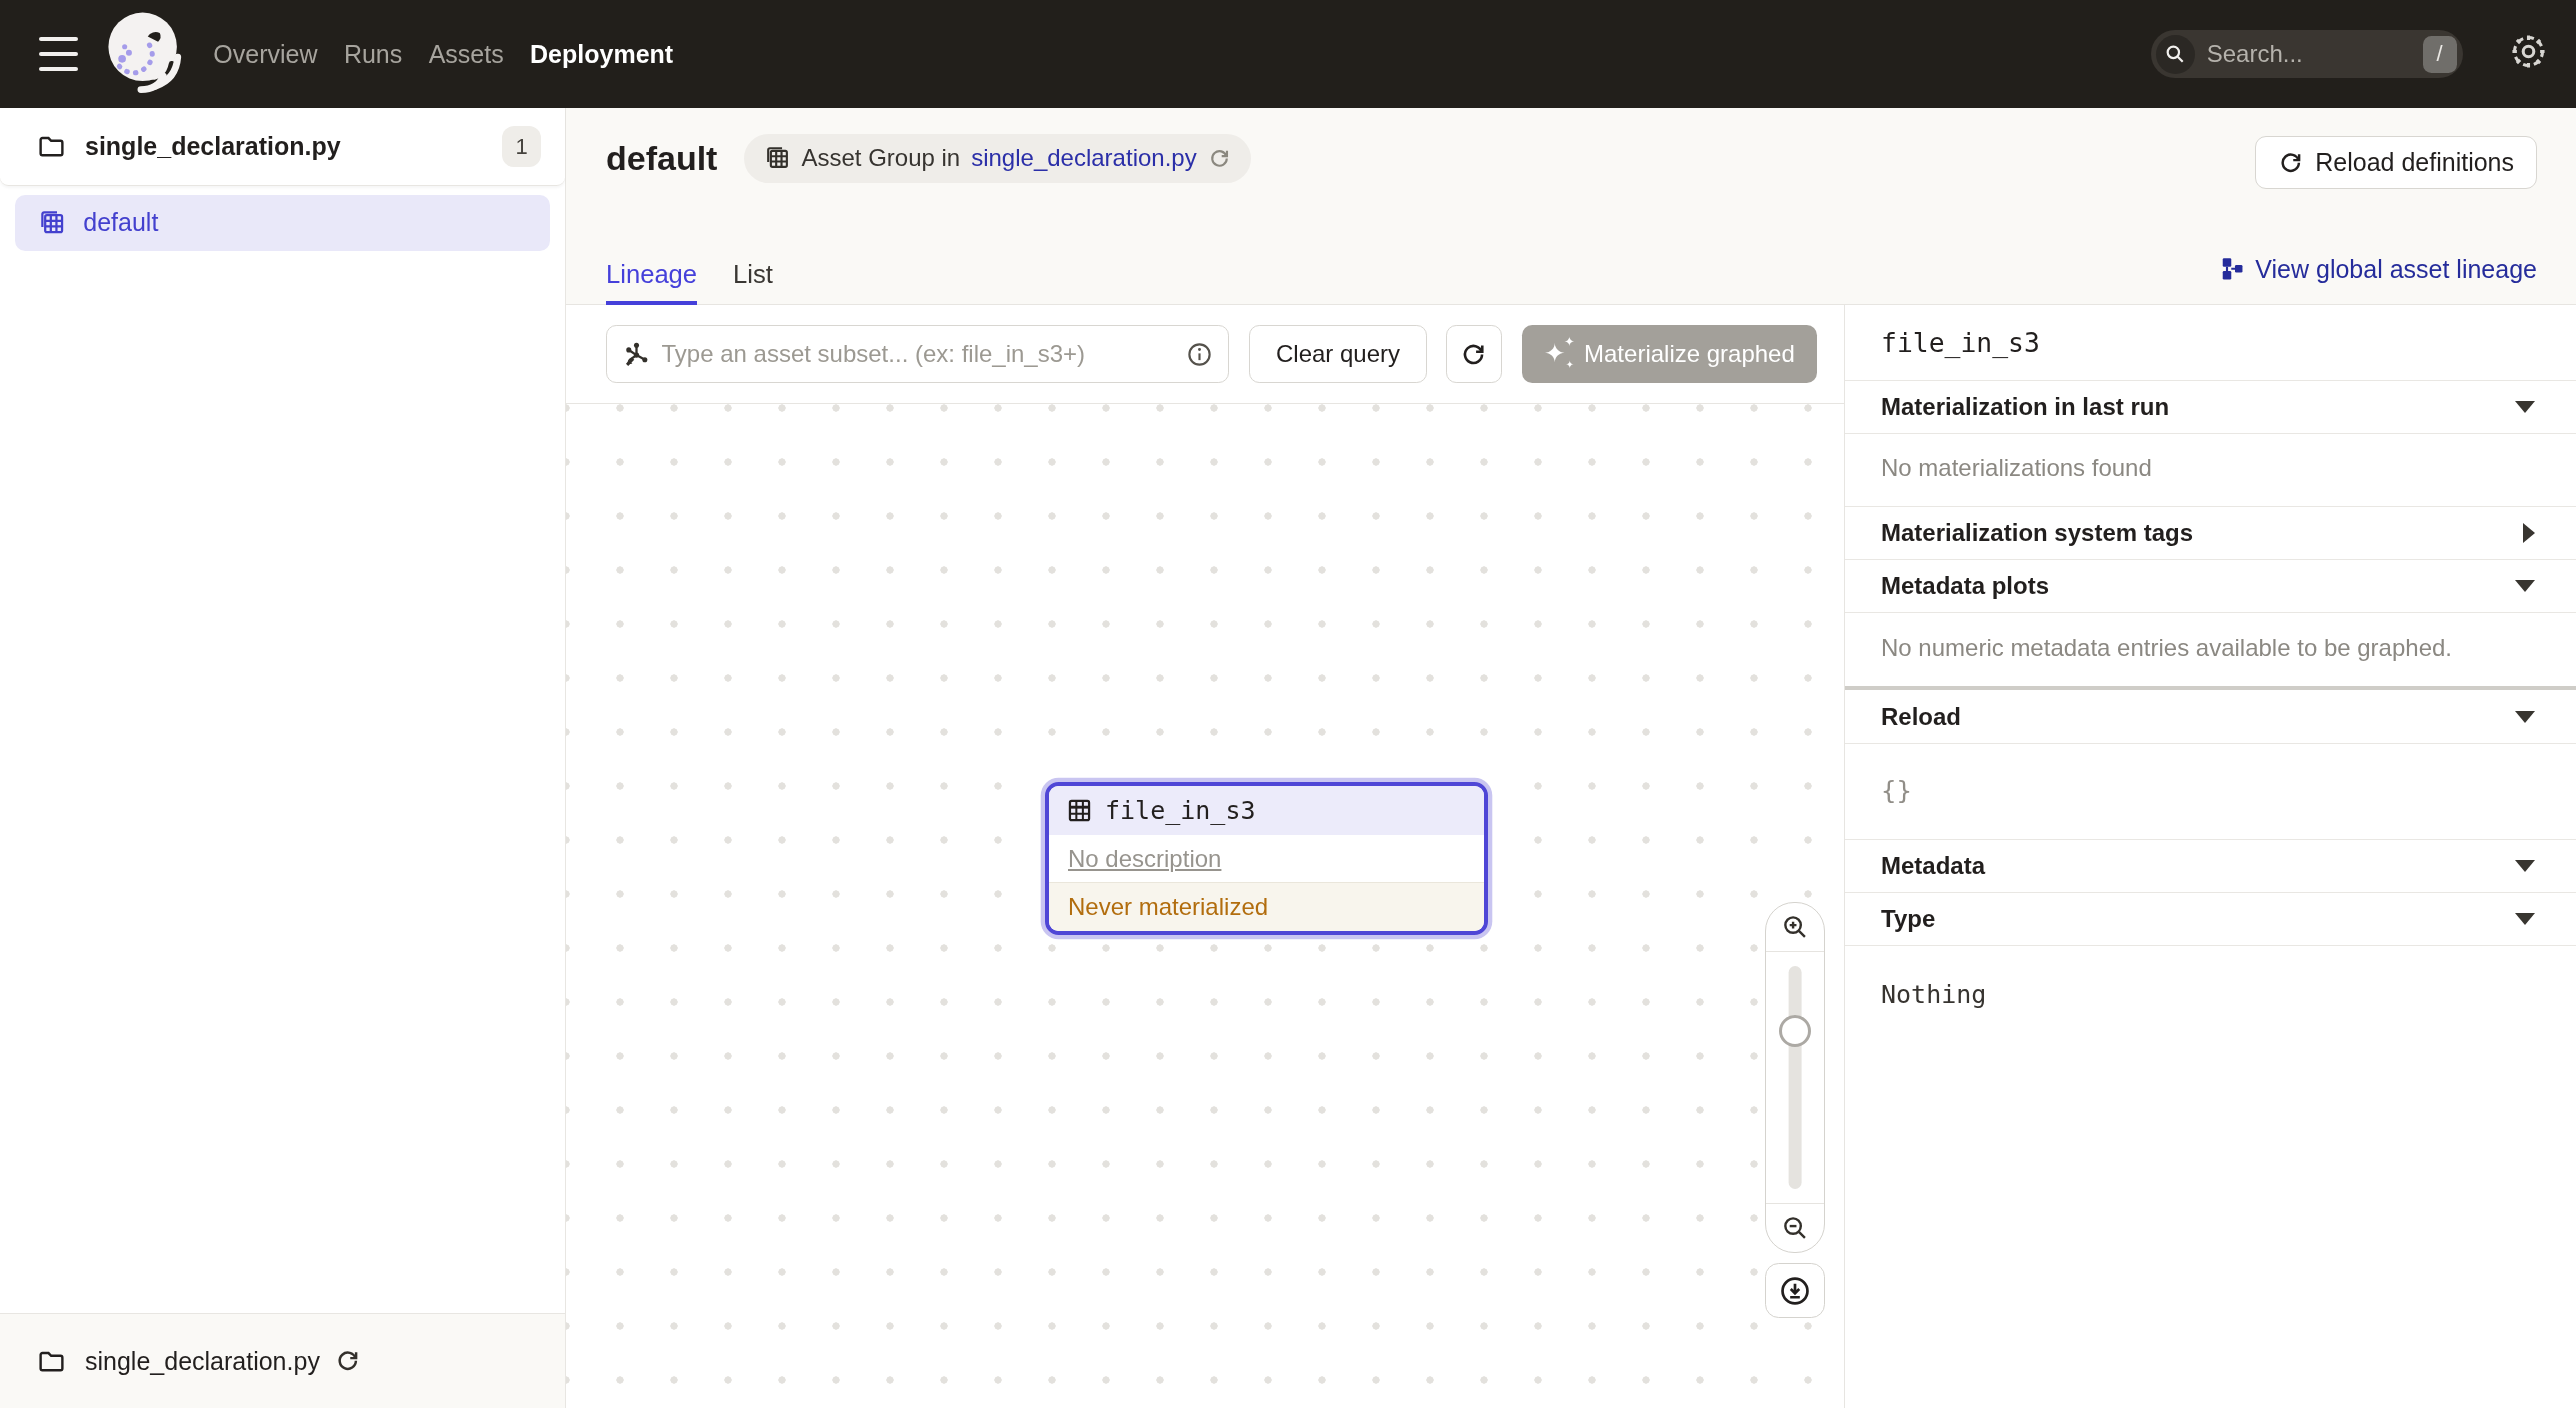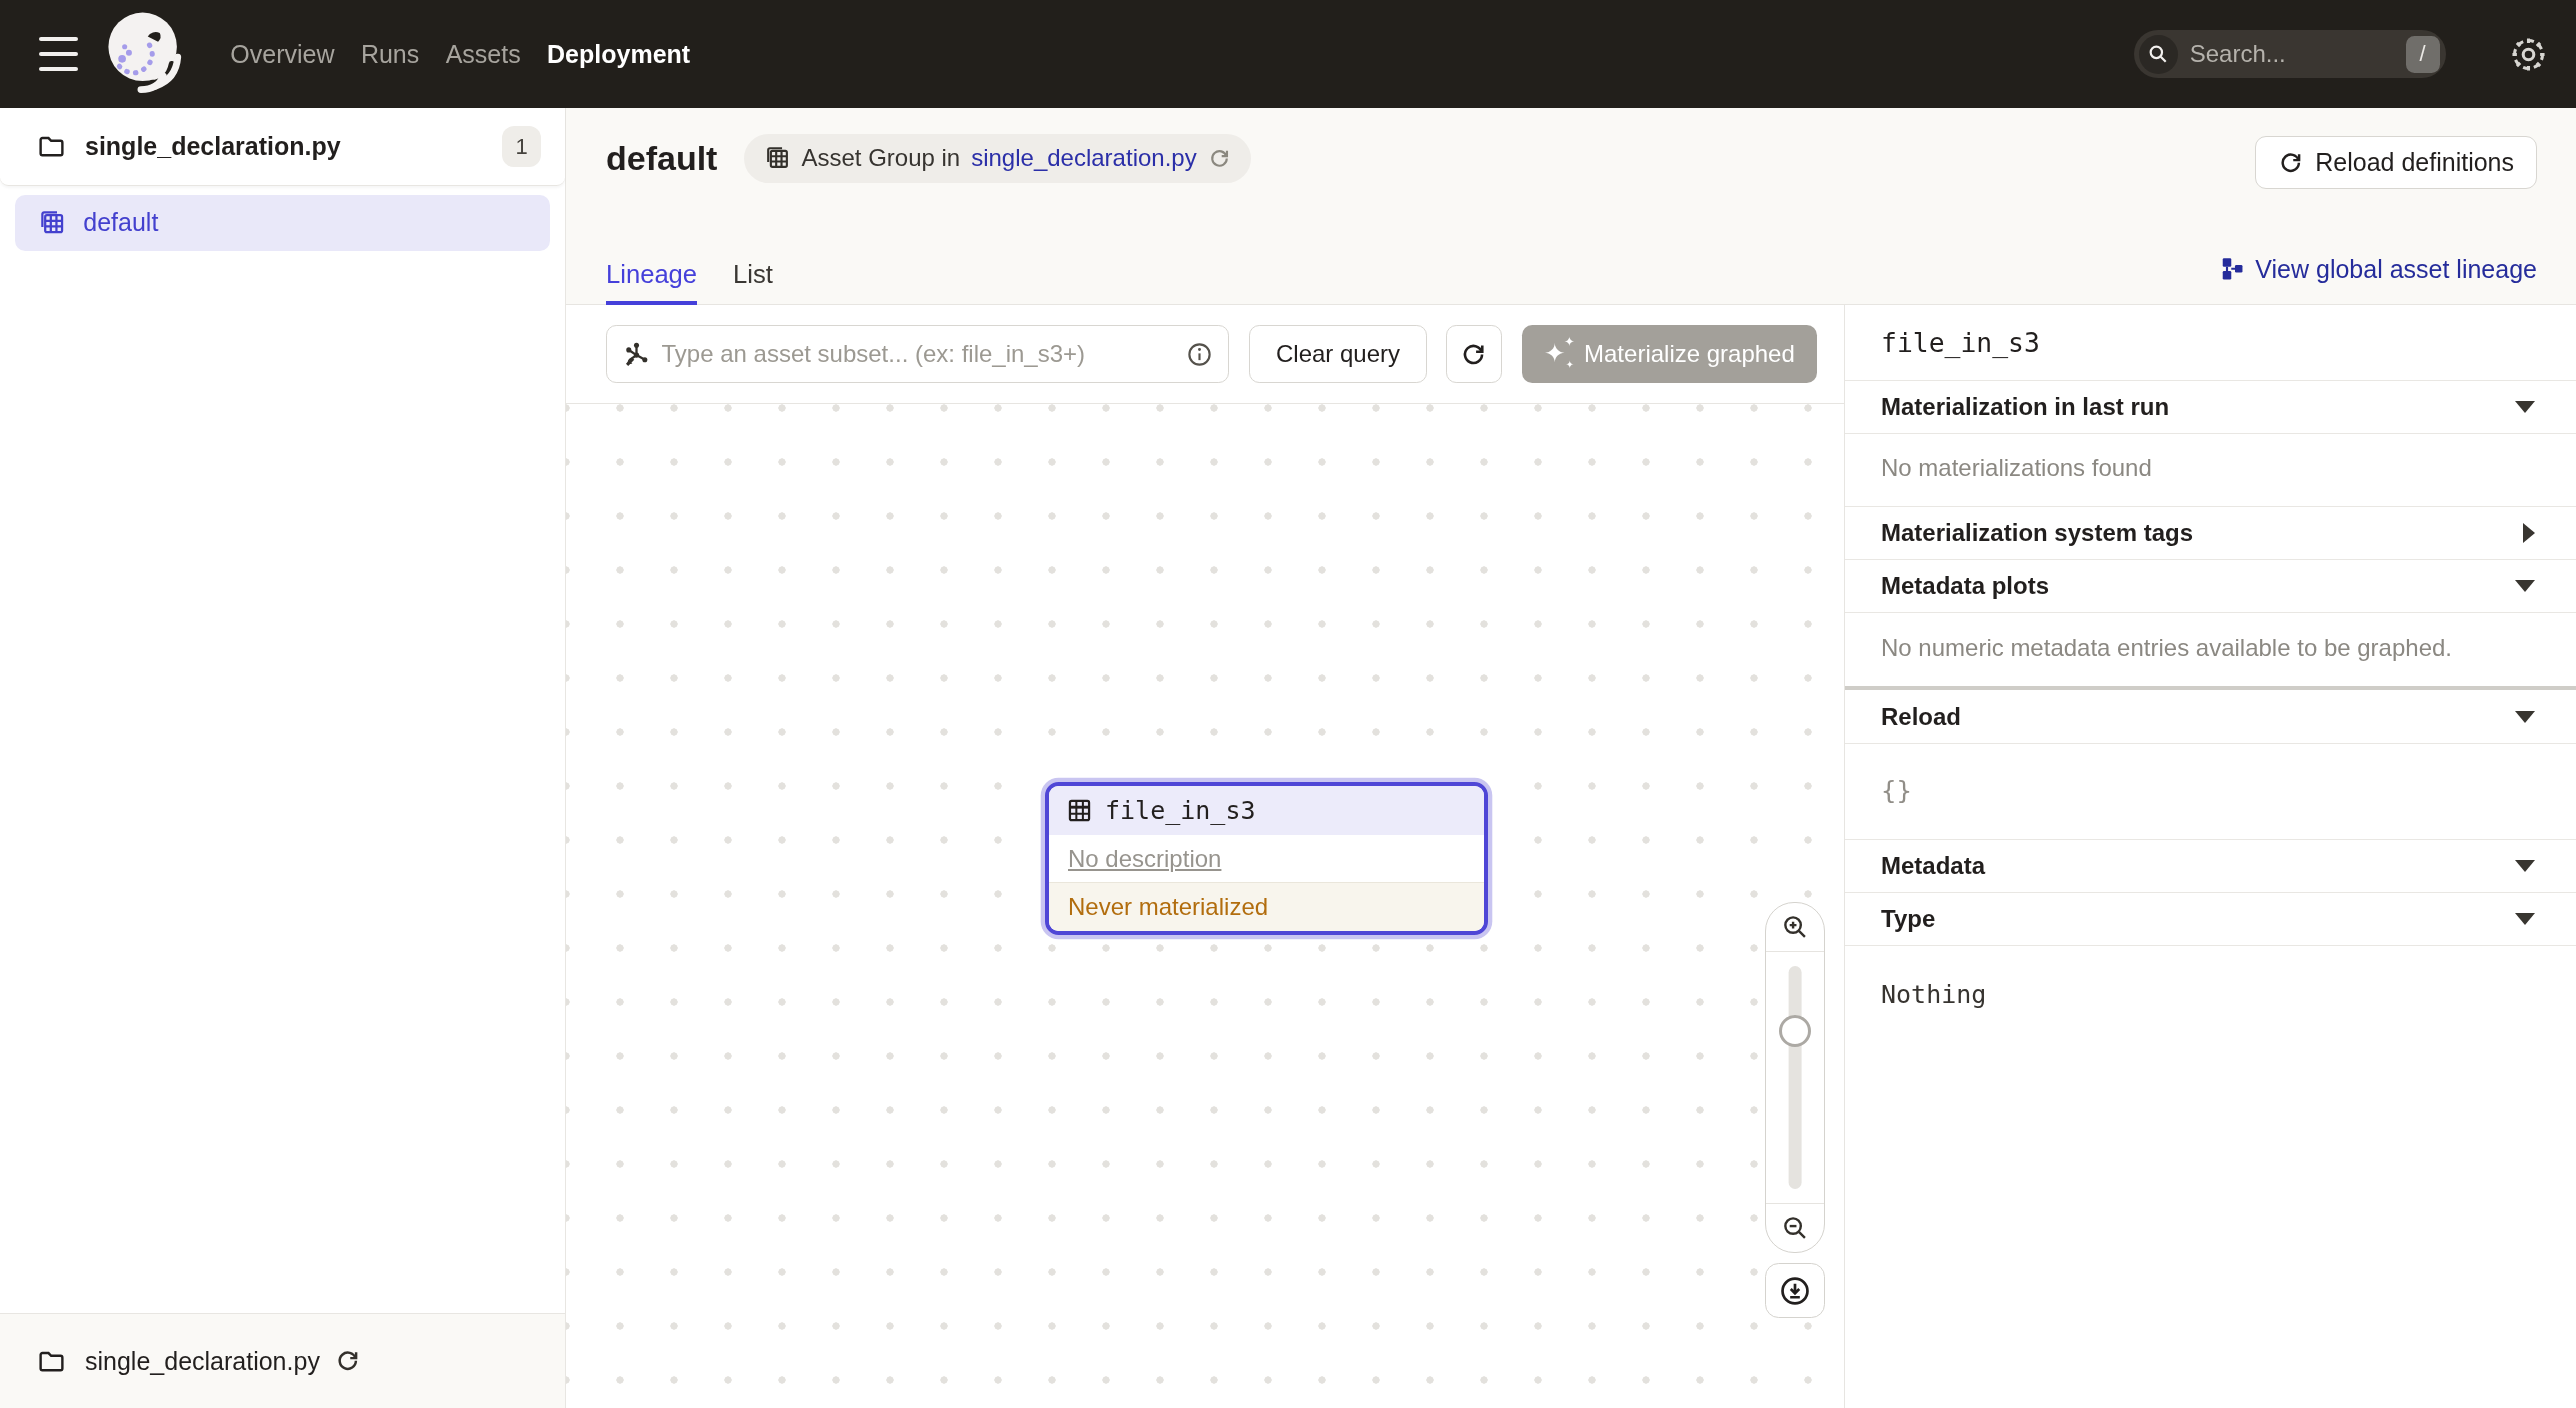--- a/index.html
+++ b/index.html
@@ -9,24 +9,24 @@
   #app { position:absolute; inset:0; }
   svg { display:block; }
 
   
   .navbar { position:absolute; left:0; top:0; width:2576px; height:108px;
     background:#221F1B; display:flex; align-items:center; }
   .hamburger { margin-left:39px; width:39px; height:34px; display:flex;
     flex-direction:column; justify-content:space-between; cursor:pointer; }
   .hamburger span { display:block; height:4.3px; border-radius:2.6px; background:#F2F0EE; }
   .logo { margin-left:15.3px; width:101px; height:101px; }
-  .nav-items { margin-left:36px; display:flex; gap:26.4px; align-items:flex-end; }
+  .nav-items { margin-left:19px; display:flex; gap:26.4px; align-items:flex-end; }
   .nav-item { font-size:25px; color:#A7A49E; cursor:pointer; }
   .nav-item.active { color:#FFFFFF; font-weight:700; }
-  .nav-right { margin-left:auto; display:flex; align-items:center; margin-right:25.6px;gap:17px; }
+  .nav-right { margin-left:auto; display:flex; margin-right:25.6px; }
   .search-pill { width:312px; height:48px; border-radius:24px; background:#3A3631;
     display:flex; align-items:center; }
   .search-mag { width:39px; height:39px; margin-left:4.3px; border-radius:50%;
     background:#2B2824; display:flex; align-items:center; justify-content:center; }
   .search-input { flex:1; margin-left:12px; border:none; outline:none; background:transparent;
     font-size:24px; color:#E9E7E3; font-family:"Liberation Sans",sans-serif; min-width:0; }
   .search-input::placeholder { color:#B5B2AC; opacity:1; }
   .slash-badge { flex:none; width:34px; height:37px; margin-right:6.8px; border-radius:8.5px;
     background:rgba(255,255,255,0.28); color:#EBE9E5; font-size:22px;
     display:flex; align-items:center; justify-content:center; }

